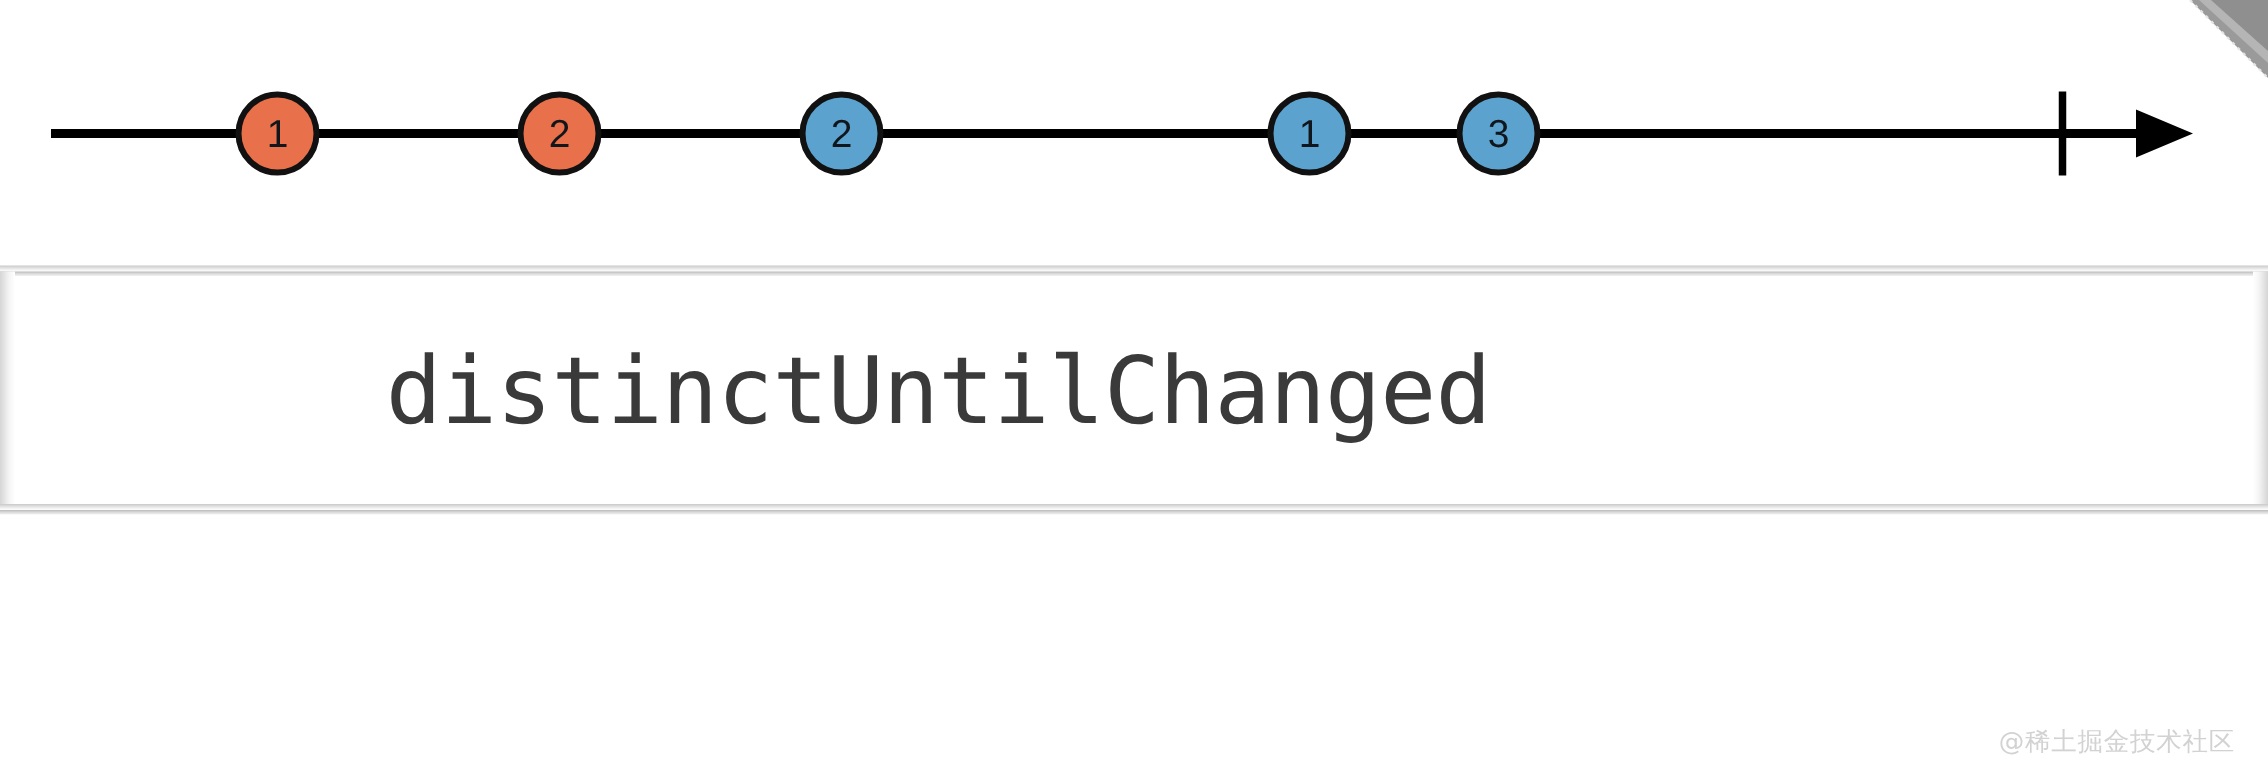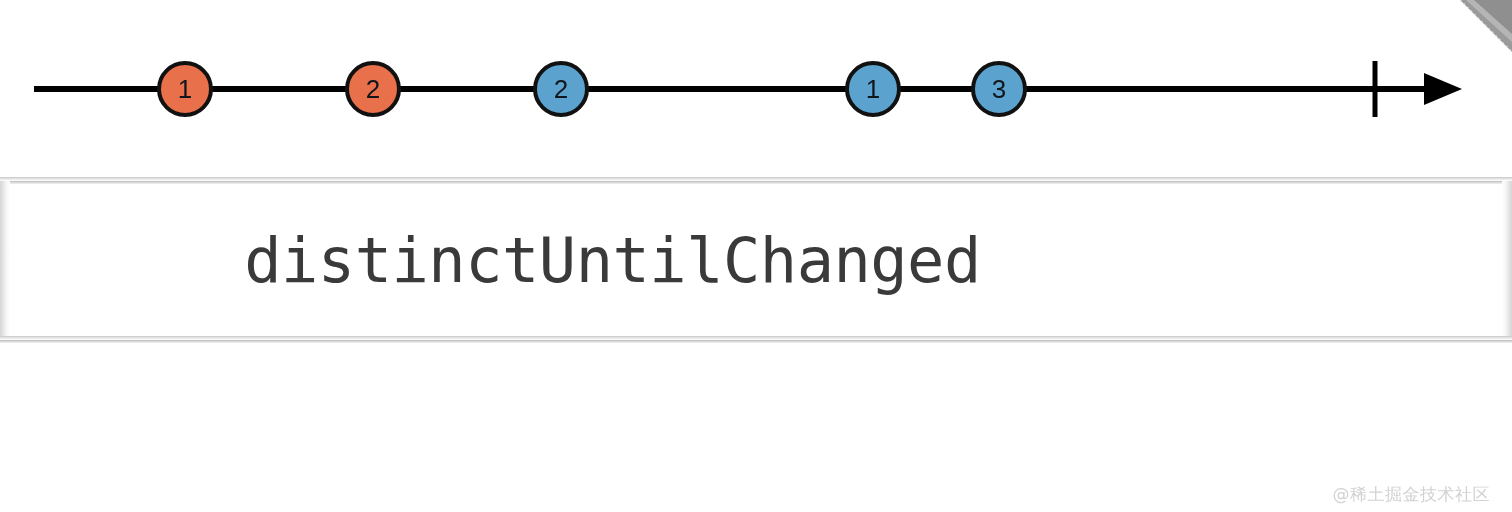--- a/index.html
+++ b/index.html
@@ -92,21 +92,21 @@
     font-family: "Liberation Sans", sans-serif;
     font-size: 26px;
     line-height: 1;
     color: #11161c;
     user-select: none;
   }
 
   
   #operator-label {
     position: absolute;
-    left: 0;
+    left: 13px;
     top: 0;
     width: 1225px;
     height: 159px;
     display: flex;
     align-items: center;
     justify-content: center;
     font-family: "DejaVu Sans Mono", "Liberation Mono", monospace;
     font-size: 62px;
     letter-spacing: -0.5px;
     color: #3a3a3a;

